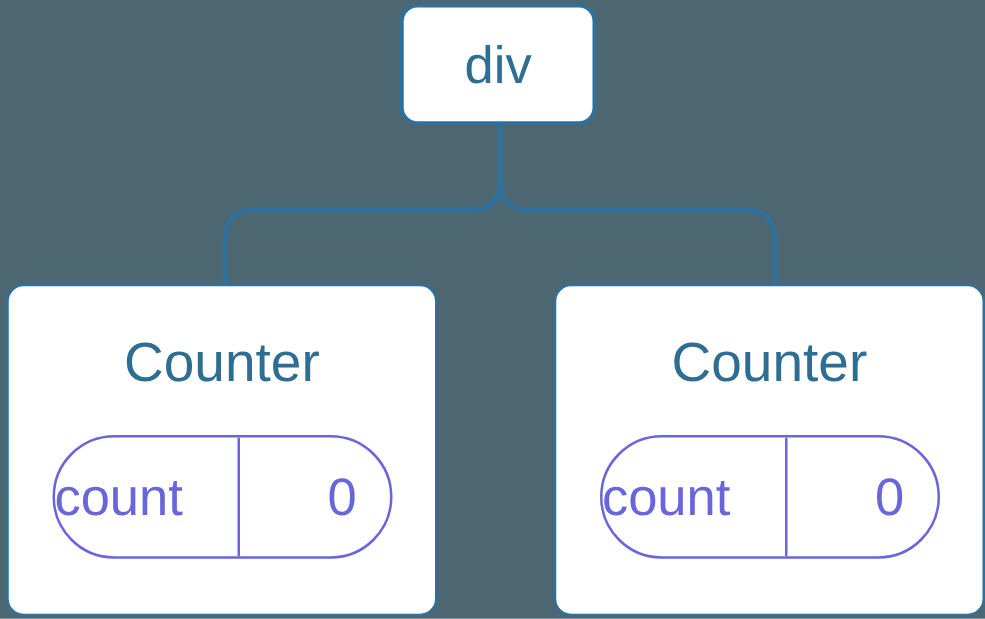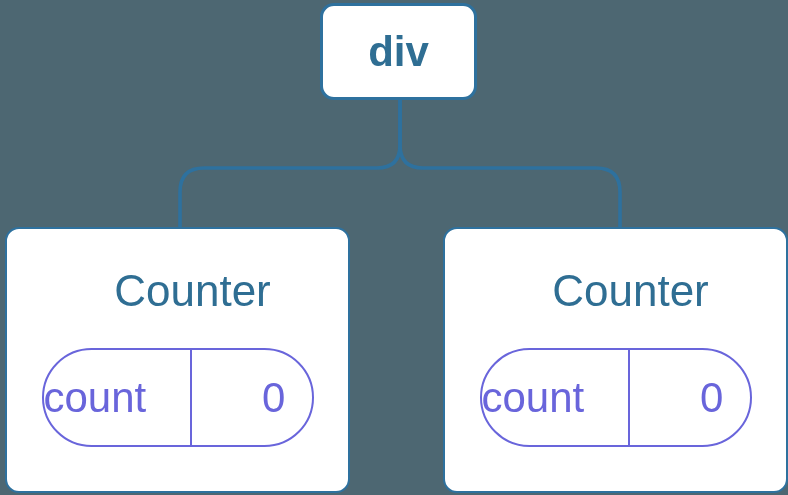--- a/index.html
+++ b/index.html
@@ -26,21 +26,21 @@
     border: 3px solid var(--line, #2e719e);
     border-radius: 14px;
     box-sizing: border-box;
     display: flex;
     align-items: center;
     justify-content: center;
   }
   .root-node span {
     color: var(--node_text, #2f6e93);
     font-size: 42px;
-    font-weight: 700;
+    font-weight: 400;
     line-height: 1;
   }
 
   
   .connector {
     position: absolute;
     left: 0;
     top: 100px;
     width: 788px;
     height: 130px;
@@ -68,21 +68,20 @@
   .card-title {
     position: absolute;
     top: 40px;
     left: 0;
     width: 100%;
     text-align: center;
     color: var(--node_text, #2f6e93);
     font-size: 44px;
     font-weight: 500;
     line-height: 1;
-    padding-left: 15px;
   }
 
   
   .pill {
     position: absolute;
     top: 119px;
     left: 50%;
     transform: translateX(-50%);
     width: 272px;
     height: 99px;

